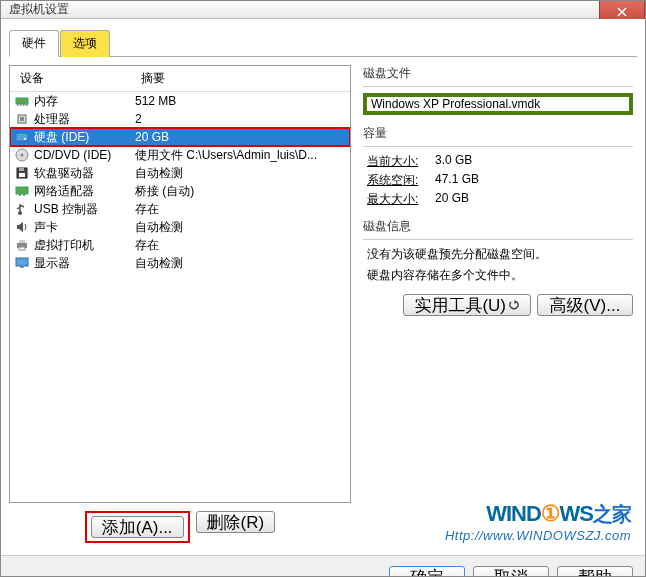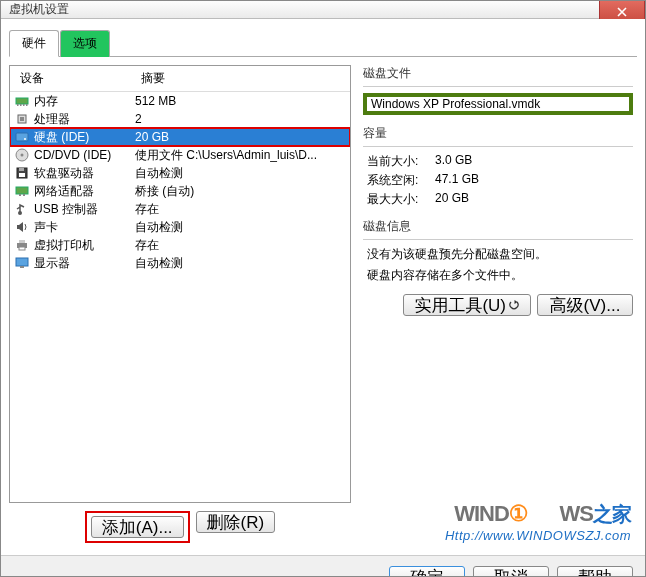--- a/index.html
+++ b/index.html
@@ -43,21 +43,21 @@
 }
 .tabs {
   display: flex;
   border-bottom: 1px solid #aaa;
   position: relative;
 }
 .tab {
   padding: 4px 12px;
   border: 1px solid #aaa;
   border-bottom: none;
-  background: #22c55e;
+  background: #fde047;
   margin-right: 1px;
   border-top-left-radius: 3px;
   border-top-right-radius: 3px;
   position: relative;
   top: 1px;
 }
 .tab.active {
   background: #fff;
   border-bottom: 1px solid #fff;
 }
@@ -139,37 +139,37 @@
 .group-divider { border-top: 1px solid #ccc; margin-bottom: 6px; }
 .disk-file-input {
   width: 100%;
   height: 22px;
   border: 4px solid #4d7c0f;
   padding: 0 4px;
   background: #fff;
   font-size: 12px;
 }
 .kv { display: flex; margin-bottom: 2px; padding-left: 4px; }
-.kv .k { width: 68px; }
+.kv .k { width: 68px; text-decoration: underline; }
 .info-text { padding-left: 4px; margin-bottom: 4px; }
 .right-btn-row { display: flex; gap: 6px; justify-content: flex-end; margin-top: 10px; }
 .right-btn-row .btn { min-width: 96px; }
 .arrow { font-size: 10px; margin-left: 2px; }
 .logo-area {
   position: absolute;
   right: 6px; bottom: 4px;
   text-align: right;
 }
 .logo-txt {
   font-family: Arial, sans-serif;
   font-weight: bold;
   font-size: 22px;
   letter-spacing: -1px;
 }
-.logo-txt .w { color: #737373; margin-left: 32px; }
+.logo-txt .w { color: #0369a1; }
 .logo-txt .o { color: #ff8c1a; }
 .logo-txt .zhijia { color: #1e6fc5; font-size: 20px; }
 .logo-url { color: #1e6fc5; font-size: 13px; font-style: italic; letter-spacing: 0.5px; }
 .footer {
   border-top: 1px solid #ccc;
   padding: 10px 12px;
   background: #f0f0f0;
   display: flex;
   justify-content: flex-end;
   gap: 8px;

